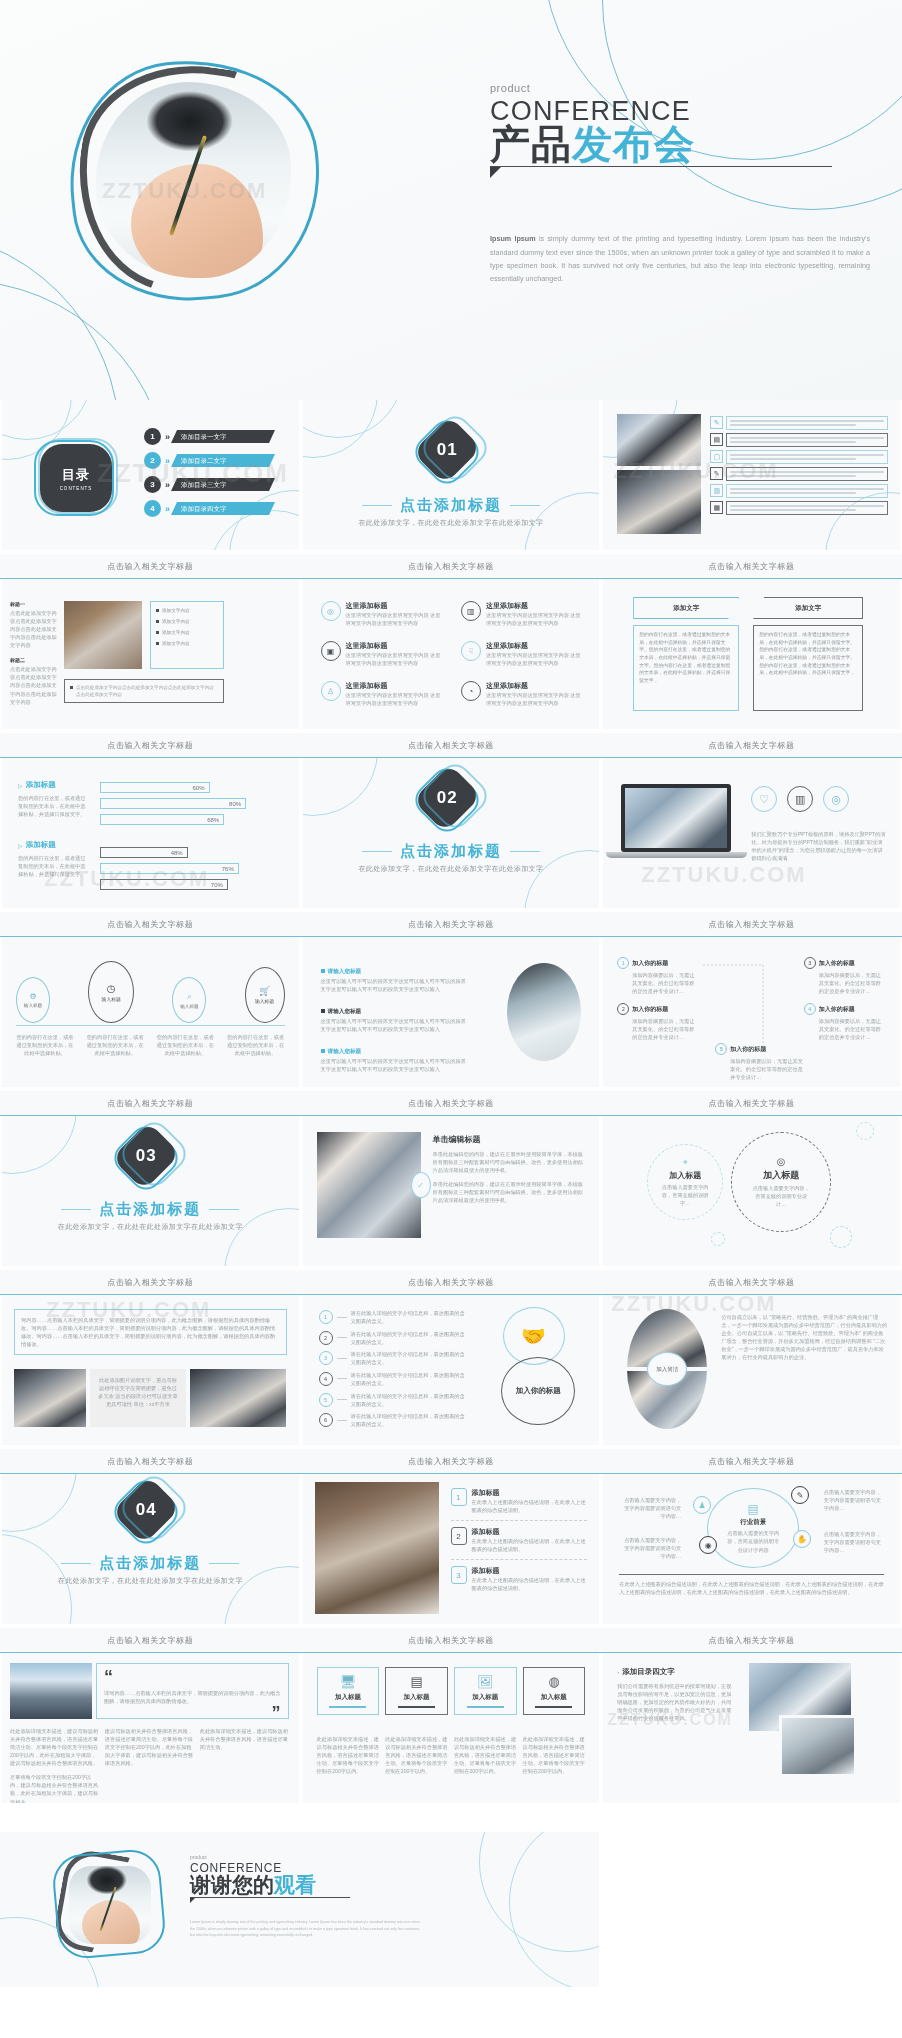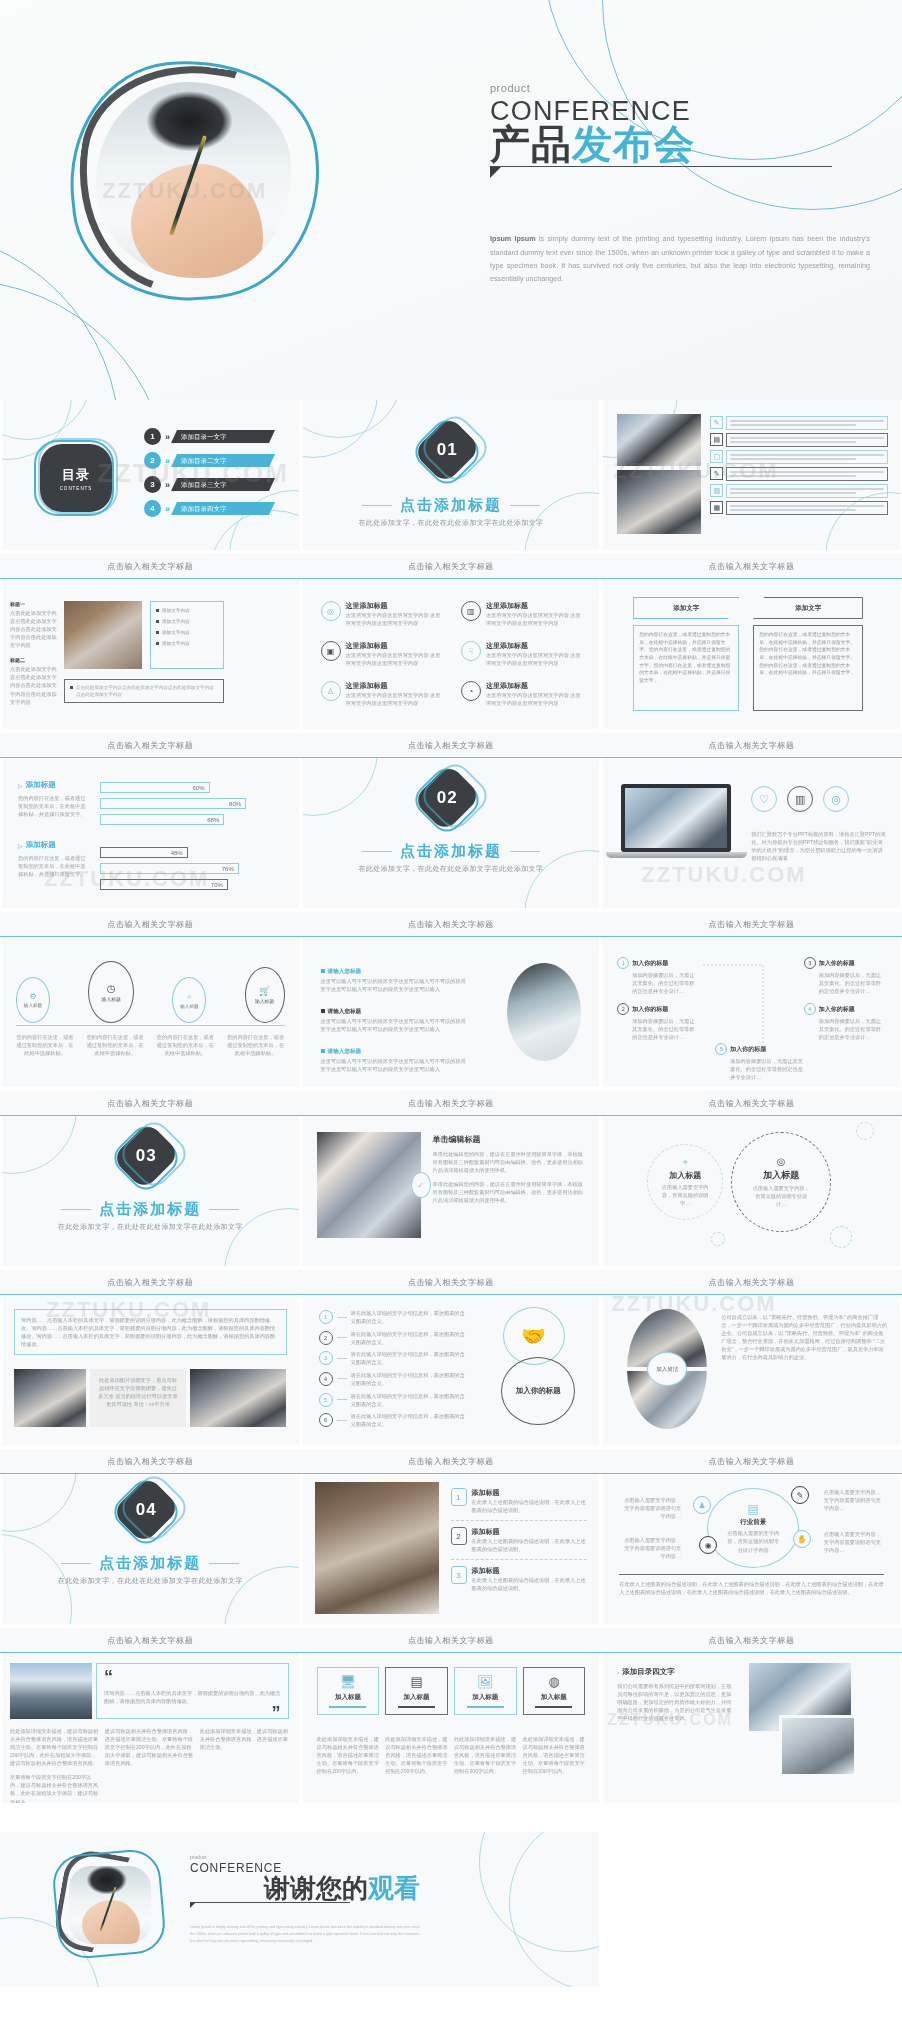--- a/index.html
+++ b/index.html
@@ -935,21 +935,21 @@
           <div style="position:absolute;left:4px;top:3px;width:104px;height:100px;border:5px solid #3f4347;border-radius:30px;transform:rotate(10deg);clip-path:polygon(0 0,60% 0,40% 100%,0 100%);opacity:.9;"></div>
           <div style="position:absolute;left:0;top:0;width:108px;height:104px;border:2.5px solid #3ba6c8;border-radius:30px;transform:rotate(-5deg);"></div>
           <div style="position:absolute;left:14px;top:14px;width:82px;height:78px;border-radius:22px;overflow:hidden;background:radial-gradient(ellipse 28px 20px at 46% 18%,#1b1d20 0%,#34383c 55%,rgba(52,56,60,0) 72%),linear-gradient(180deg,#cfd9de 0%,#eef3f5 42%,#f7fafb 70%,#e2e8ea 100%);">
             <div style="position:absolute;left:16%;top:44%;width:58px;height:52px;background:linear-gradient(150deg,#f6d9c4,#dfae8e);border-radius:52% 48% 40% 60% / 48% 60% 40% 52%;"></div>
             <div style="position:absolute;left:46%;top:26%;width:2px;height:46px;background:linear-gradient(180deg,#d9b44a,#2f4236 20%,#2b3a30 82%,#caa33f);transform:rotate(19deg);"></div>
           </div>
         </div>
         <div style="position:absolute;left:190px;top:22px;width:230px;">
           <div style="font-size:5px;color:#9aa0a4;">product</div>
           <div style="font-size:12px;color:#3c4044;letter-spacing:.8px;margin-top:1px;">CONFERENCE</div>
-          <div style="font-size:26px;font-weight:bold;line-height:1.08;margin-top:-1px;text-align:right;">
+          <div style="font-size:21px;font-weight:bold;line-height:1.08;margin-top:-1px;">
             <span style="color:#3a3e42;">谢谢您的</span><span style="color:#45b3d6;">观看</span>
           </div>
           <div style="width:160px;height:1px;background:#4a4e52;"></div>
           <div style="width:0;height:0;border-left:5px solid #3a3e42;border-bottom:5px solid transparent;"></div>
           <div style="margin-top:16px;font-size:3.6px;line-height:1.9;color:#b2b8bc;text-align:justify;">Lorem Ipsum is simply dummy text of the printing and typesetting industry. Lorem Ipsum has been the industry's standard dummy text ever since the 1500s, when an unknown printer took a galley of type and scrambled it to make a type specimen book. It has survived not only five centuries, but also the leap into electronic typesetting, remaining essentially unchanged.</div>
         </div>
       </div>
     </div>
     <div style="width:300.6px;background:#fff;"></div>
   </div>

